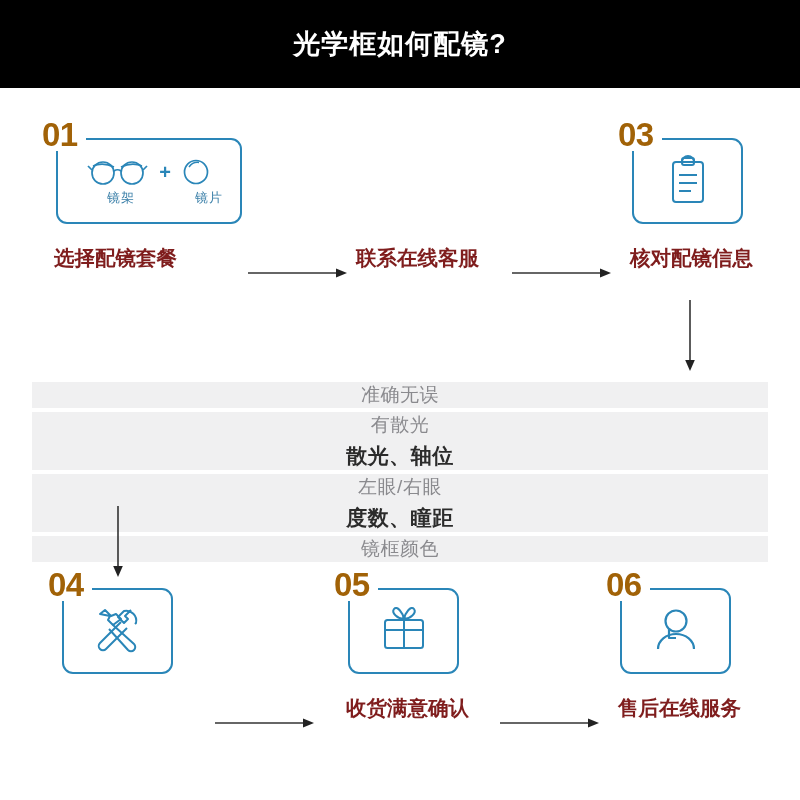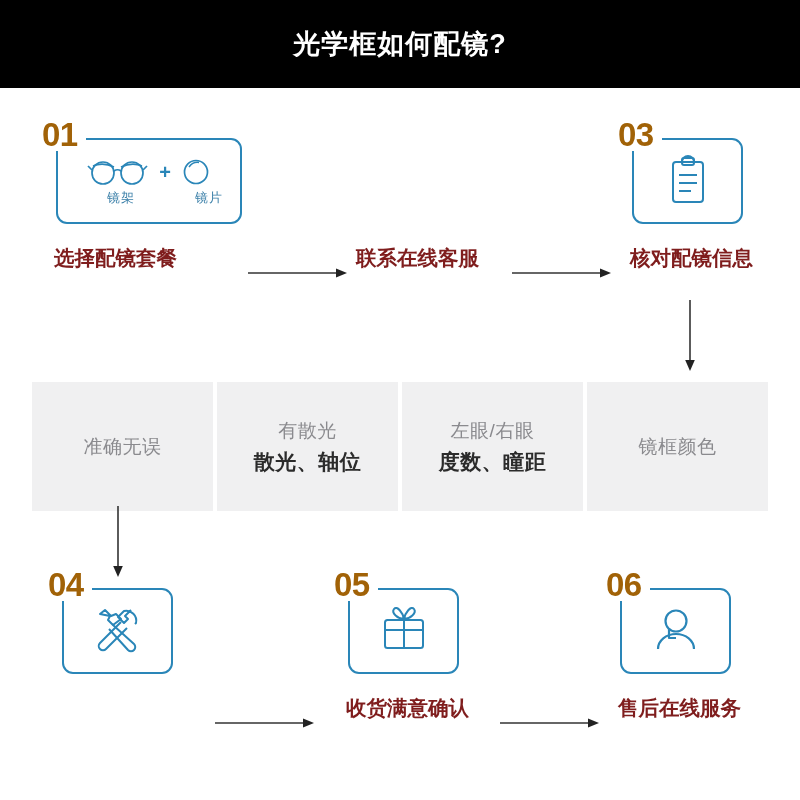--- a/index.html
+++ b/index.html
@@ -147,23 +147,24 @@
   .arrow-h, .arrow-v {
     position: absolute;
   }
 
   
   .info-row {
     position: absolute;
     left: 32px;
     top: 294px;
     width: 736px;
-    height: 129px;
+    height: 98px;
     display: flex;
     gap: 4px;
+    flex-direction: column;
   }
   .info-box {
     flex: 1;
     background: #f0f0f1;
     display: flex;
     flex-direction: column;
     align-items: center;
     justify-content: center;
     gap: 4px;
   }

